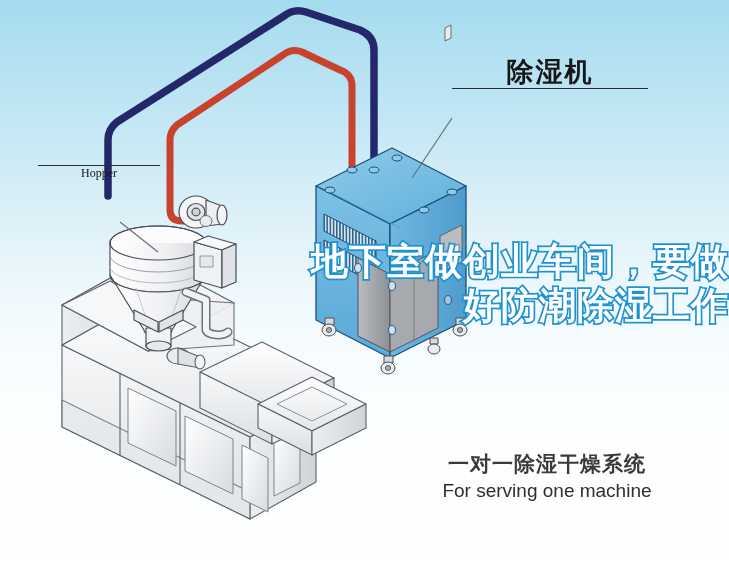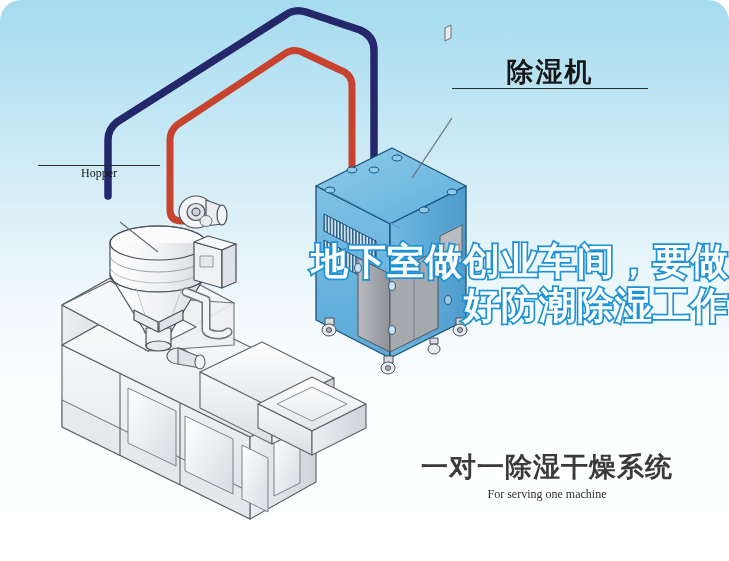--- a/index.html
+++ b/index.html
@@ -4,21 +4,20 @@
 <style>
   html,body{margin:0;padding:0;}
   body{
     width:729px;height:561px;overflow:hidden;
     font-family:"Liberation Sans", sans-serif;
     background:#ffffff;
   }
   #stage{
     position:relative;width:729px;height:561px;overflow:hidden;
     background:linear-gradient(180deg,#a5dbef 0%,#bee5f4 18%,#dcf0f8 38%,#f2fafd 55%,#fbfeff 70%,#ffffff 100%);
-    border-radius:21px;
   }
   #art{position:absolute;left:0;top:0;width:729px;height:561px;}
 
   
   .lbl{position:absolute;text-align:center;color:#111;}
   .lbl .cn{
     font-family:"DejaVu Sans", sans-serif;
     font-weight:700;letter-spacing:2px;color:#161616;
     line-height:1.05;
   }
@@ -33,25 +32,25 @@
   #label-dehumidifier .en{font-size:21px;}
 
   #label-hopper{left:38px;top:163px;width:122px;}
   #label-hopper .cn{font-size:21px;}
   #label-hopper .en{font-size:12px;}
 
   
   #caption{position:absolute;left:392px;top:452px;width:310px;text-align:center;}
   #caption .cn{
     font-family:Liberation Sans, sans-serif;
-    font-size:27px;font-weight:700;letter-spacing:1px;color:#3a3a3a;line-height:1.15;
+    font-size:21px;font-weight:700;letter-spacing:1px;color:#3a3a3a;line-height:1.15;
   }
   #caption .en{
-    font-family:Liberation Serif, serif;
-    font-size:12px;color:#2e2e2e;margin-top:4px;
+    font-family:Liberation Sans, sans-serif;
+    font-size:19px;color:#2e2e2e;margin-top:4px;
   }
 
   
   #headline{
     position:absolute;left:0;top:240px;width:729px;text-align:right;
     font-family:"DejaVu Sans", sans-serif;
     font-weight:700;font-size:37px;line-height:1.18;letter-spacing:1px;
     color:#ffffff;
     -webkit-text-stroke:3.4px #1e93d6;
     paint-order:stroke fill;

